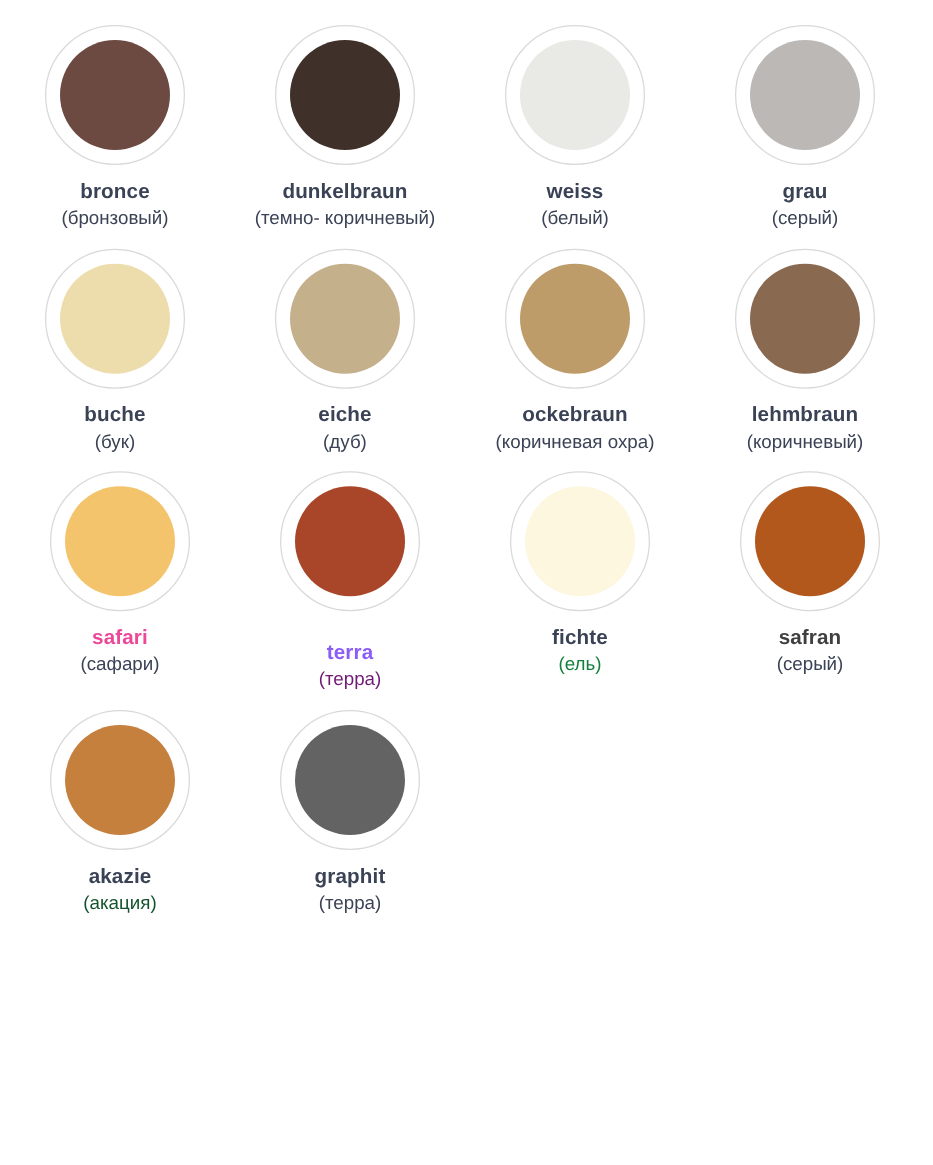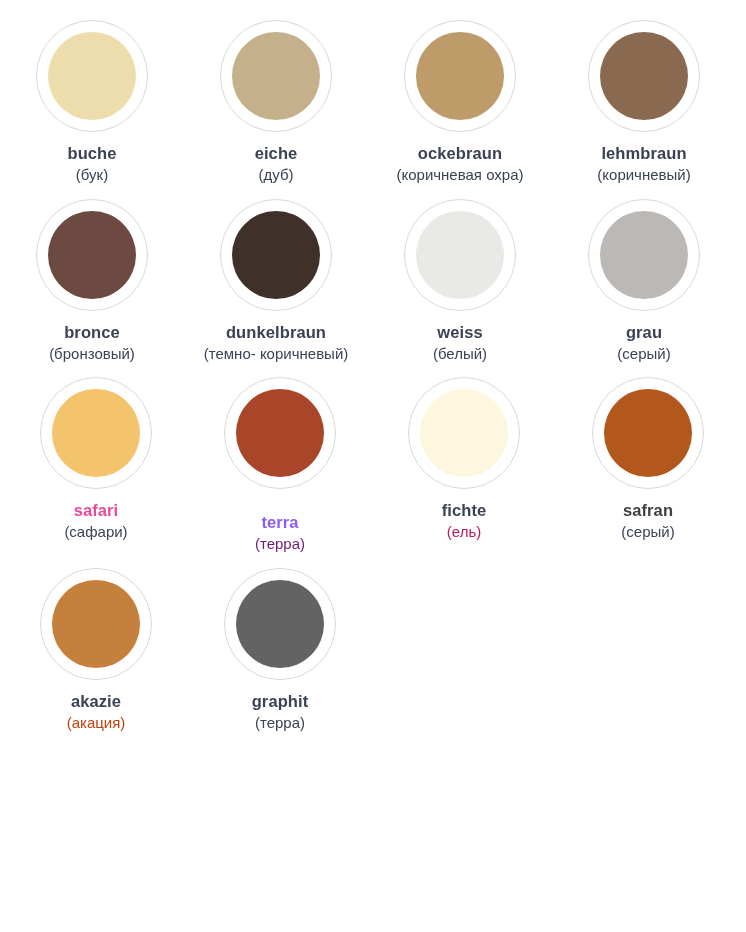--- a/index.html
+++ b/index.html
@@ -80,20 +80,50 @@
     white-space: nowrap;
   }
 </style>
 </head>
 <body style="background: rgb(255, 255, 255);">
 
 <div id="swatch-grid">
     <div class="swatch-row row-a">
       <div class="swatch-cell">
         <div class="swatch-ring" style="border-color: rgb(217, 217, 217); background: rgb(255, 255, 255);">
+          <div class="swatch-disc" style="background: rgb(109, 74, 65);"></div>
+        </div>
+        <div class="swatch-name" style="color: rgb(58, 66, 85);">bronce</div>
+        <div class="swatch-translation" style="color: rgb(58, 66, 85);">(бронзовый)</div>
+      </div>
+      <div class="swatch-cell">
+        <div class="swatch-ring" style="border-color: rgb(217, 217, 217); background: rgb(255, 255, 255);">
+          <div class="swatch-disc" style="background: rgb(63, 48, 42);"></div>
+        </div>
+        <div class="swatch-name" style="color: rgb(58, 66, 85);">dunkelbraun</div>
+        <div class="swatch-translation" style="color: rgb(58, 66, 85);">(темно- коричневый)</div>
+      </div>
+      <div class="swatch-cell">
+        <div class="swatch-ring" style="border-color: rgb(217, 217, 217); background: rgb(255, 255, 255);">
+          <div class="swatch-disc" style="background: rgb(233, 234, 229);"></div>
+        </div>
+        <div class="swatch-name" style="color: rgb(58, 66, 85);">weiss</div>
+        <div class="swatch-translation" style="color: rgb(58, 66, 85);">(белый)</div>
+      </div>
+      <div class="swatch-cell">
+        <div class="swatch-ring" style="border-color: rgb(217, 217, 217); background: rgb(255, 255, 255);">
+          <div class="swatch-disc" style="background: rgb(187, 184, 181);"></div>
+        </div>
+        <div class="swatch-name" style="color: rgb(58, 66, 85);">grau</div>
+        <div class="swatch-translation" style="color: rgb(58, 66, 85);">(серый)</div>
+      </div>
+    </div>
+    <div class="swatch-row row-a">
+      <div class="swatch-cell">
+        <div class="swatch-ring" style="border-color: rgb(217, 217, 217); background: rgb(255, 255, 255);">
           <div class="swatch-disc" style="background: rgb(237, 220, 172);"></div>
         </div>
         <div class="swatch-name" style="color: rgb(58, 66, 85);">buche</div>
         <div class="swatch-translation" style="color: rgb(58, 66, 85);">(бук)</div>
       </div>
       <div class="swatch-cell">
         <div class="swatch-ring" style="border-color: rgb(217, 217, 217); background: rgb(255, 255, 255);">
           <div class="swatch-disc" style="background: rgb(196, 176, 139);"></div>
         </div>
         <div class="swatch-name" style="color: rgb(58, 66, 85);">eiche</div>
@@ -107,87 +137,57 @@
         <div class="swatch-translation" style="color: rgb(58, 66, 85);">(коричневая охра)</div>
       </div>
       <div class="swatch-cell">
         <div class="swatch-ring" style="border-color: rgb(217, 217, 217); background: rgb(255, 255, 255);">
           <div class="swatch-disc" style="background: rgb(138, 105, 81);"></div>
         </div>
         <div class="swatch-name" style="color: rgb(58, 66, 85);">lehmbraun</div>
         <div class="swatch-translation" style="color: rgb(58, 66, 85);">(коричневый)</div>
       </div>
     </div>
-    <div class="swatch-row row-a">
-      <div class="swatch-cell">
-        <div class="swatch-ring" style="border-color: rgb(217, 217, 217); background: rgb(255, 255, 255);">
-          <div class="swatch-disc" style="background: rgb(109, 74, 65);"></div>
-        </div>
-        <div class="swatch-name" style="color: rgb(58, 66, 85);">bronce</div>
-        <div class="swatch-translation" style="color: rgb(58, 66, 85);">(бронзовый)</div>
-      </div>
-      <div class="swatch-cell">
-        <div class="swatch-ring" style="border-color: rgb(217, 217, 217); background: rgb(255, 255, 255);">
-          <div class="swatch-disc" style="background: rgb(63, 48, 42);"></div>
-        </div>
-        <div class="swatch-name" style="color: rgb(58, 66, 85);">dunkelbraun</div>
-        <div class="swatch-translation" style="color: rgb(58, 66, 85);">(темно- коричневый)</div>
-      </div>
-      <div class="swatch-cell">
-        <div class="swatch-ring" style="border-color: rgb(217, 217, 217); background: rgb(255, 255, 255);">
-          <div class="swatch-disc" style="background: rgb(233, 234, 229);"></div>
-        </div>
-        <div class="swatch-name" style="color: rgb(58, 66, 85);">weiss</div>
-        <div class="swatch-translation" style="color: rgb(58, 66, 85);">(белый)</div>
-      </div>
-      <div class="swatch-cell">
-        <div class="swatch-ring" style="border-color: rgb(217, 217, 217); background: rgb(255, 255, 255);">
-          <div class="swatch-disc" style="background: rgb(187, 184, 181);"></div>
-        </div>
-        <div class="swatch-name" style="color: rgb(58, 66, 85);">grau</div>
-        <div class="swatch-translation" style="color: rgb(58, 66, 85);">(серый)</div>
-      </div>
-    </div>
     <div class="swatch-row row-b">
       <div class="swatch-cell">
         <div class="swatch-ring" style="border-color: rgb(217, 217, 217); background: rgb(255, 255, 255);">
           <div class="swatch-disc" style="background: rgb(244, 196, 109);"></div>
         </div>
         <div class="swatch-name" style="color: #ec4899;">safari</div>
         <div class="swatch-translation" style="color: rgb(58, 66, 85);">(сафари)</div>
       </div>
       <div class="swatch-cell">
         <div class="swatch-ring" style="border-color: rgb(217, 217, 217); background: rgb(255, 255, 255);">
           <div class="swatch-disc" style="background: rgb(169, 70, 42);"></div>
         </div>
         <div class="swatch-name" style="color: #8b5cf6; margin-top: 23px;">terra</div>
         <div class="swatch-translation" style="color: #701a75;">(терра)</div>
       </div>
       <div class="swatch-cell">
         <div class="swatch-ring" style="border-color: rgb(217, 217, 217); background: rgb(255, 255, 255);">
           <div class="swatch-disc" style="background: rgb(253, 247, 224);"></div>
         </div>
         <div class="swatch-name" style="color: rgb(58, 66, 85);">fichte</div>
-        <div class="swatch-translation" style="color: #be185d;">(ель)</div>
+        <div class="swatch-translation" style="color: #15803d;">(ель)</div>
       </div>
       <div class="swatch-cell">
         <div class="swatch-ring" style="border-color: rgb(217, 217, 217); background: rgb(255, 255, 255);">
           <div class="swatch-disc" style="background: rgb(178, 88, 28);"></div>
         </div>
         <div class="swatch-name" style="color: #404040;">safran</div>
         <div class="swatch-translation" style="color: rgb(58, 66, 85);">(серый)</div>
       </div>
     </div>
     <div class="swatch-row row-b">
       <div class="swatch-cell">
         <div class="swatch-ring" style="border-color: rgb(217, 217, 217); background: rgb(255, 255, 255);">
           <div class="swatch-disc" style="background: rgb(197, 128, 61);"></div>
         </div>
         <div class="swatch-name" style="color: rgb(58, 66, 85);">akazie</div>
-        <div class="swatch-translation" style="color: #c2410c;">(акация)</div>
+        <div class="swatch-translation" style="color: #14532d;">(акация)</div>
       </div>
       <div class="swatch-cell">
         <div class="swatch-ring" style="border-color: rgb(217, 217, 217); background: rgb(255, 255, 255);">
           <div class="swatch-disc" style="background: rgb(99, 99, 99);"></div>
         </div>
         <div class="swatch-name" style="color: rgb(58, 66, 85);">graphit</div>
         <div class="swatch-translation" style="color: rgb(58, 66, 85);">(терра)</div>
       </div>
     </div>
   </div>

